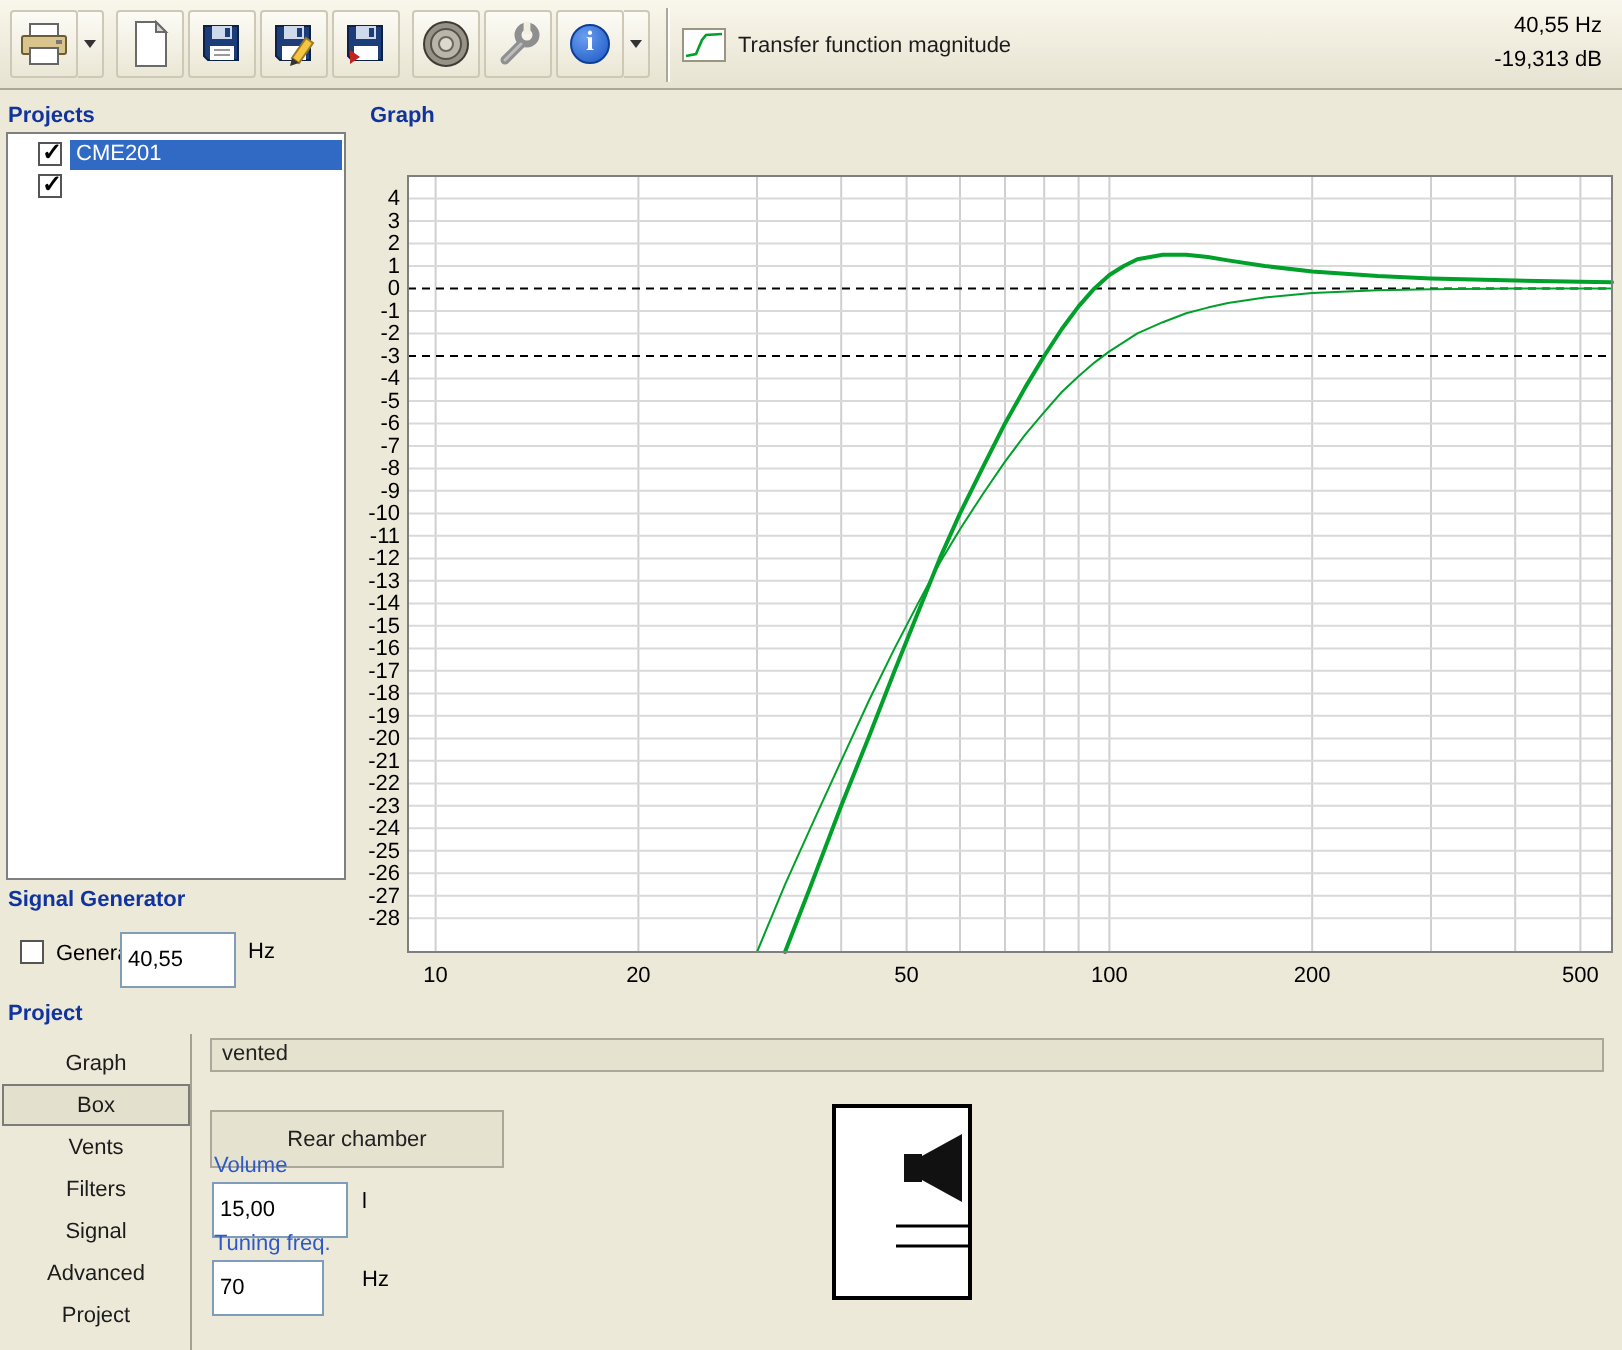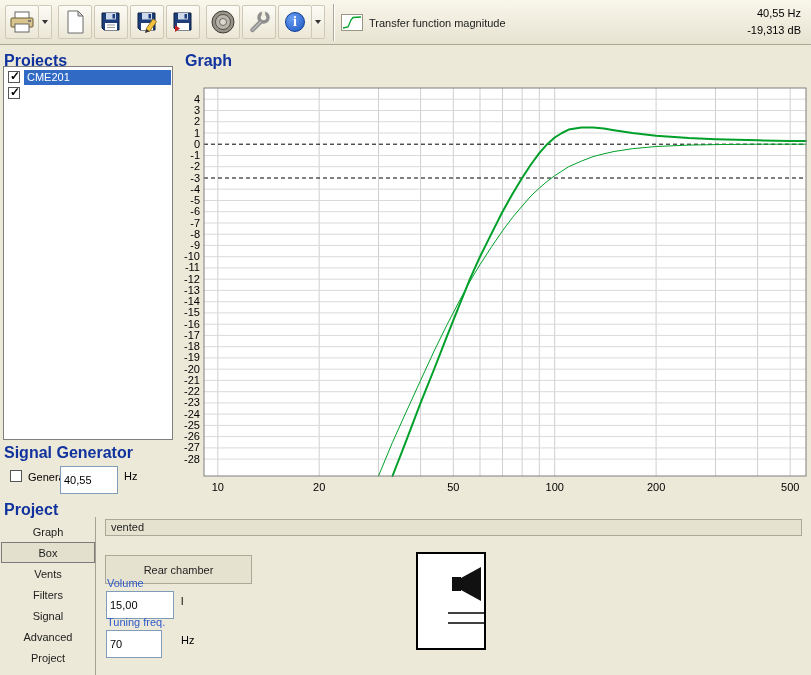--- a/index.html
+++ b/index.html
@@ -33,29 +33,29 @@
   .tb-display-label { position:absolute; left:369px; top:17px; color:#1c1c1c; }
   .readout { position:absolute; right:10px; width:130px; text-align:right; color:#000; }
   .info-circle {
     width:20px; height:20px; border-radius:50%;
     background: radial-gradient(circle at 35% 30%, #6a9ef0, #1b57c4);
     border:1px solid #0e3e95; color:#fff;
     font-family:"Liberation Serif", serif; font-weight:bold; font-size:14px;
     display:flex; align-items:center; justify-content:center;
   }
   
-  .heading { position:absolute; color:#11339e; font-weight:bold; font-size:16px; }
+  .heading { position:absolute; color:#11339e; font-weight:bold; font-size:11px; }
   .fieldlabel { position:absolute; color:#2d59c8; }
   .unit { position:absolute; color:#000; }
   
   .listbox {
     position:absolute; left:3px; top:66px; width:170px; height:374px;
     background:#fff; border:1px solid #808080; padding:2px 1px;
   }
-  .proj-row { display:flex; align-items:center; height:16px; gap:4px; padding-left:3px; cursor:default; }
+  .proj-row { display:flex; align-items:center; height:16px; gap:4px; padding-left:14px; cursor:default; }
   .proj-label { flex:1; height:15px; line-height:15px; padding-left:3px; }
   .proj-row.selected .proj-label { background:#316ac5; color:#fff; }
   .cb { width:12px; height:12px; border:1px solid #555; background:#fff; position:relative; flex:0 0 auto; cursor:pointer; }
   .cb.checked::after { content:"\2713"; position:absolute; left:1px; top:-2px; font-size:12px; font-weight:bold; color:#000; line-height:12px; }
   
   .field {
     position:absolute; height:18px; border:1px solid #7f9db9; background:#fff;
     font: 11px "Liberation Sans", sans-serif; padding:13px 3px; color:#000;
   }
   

